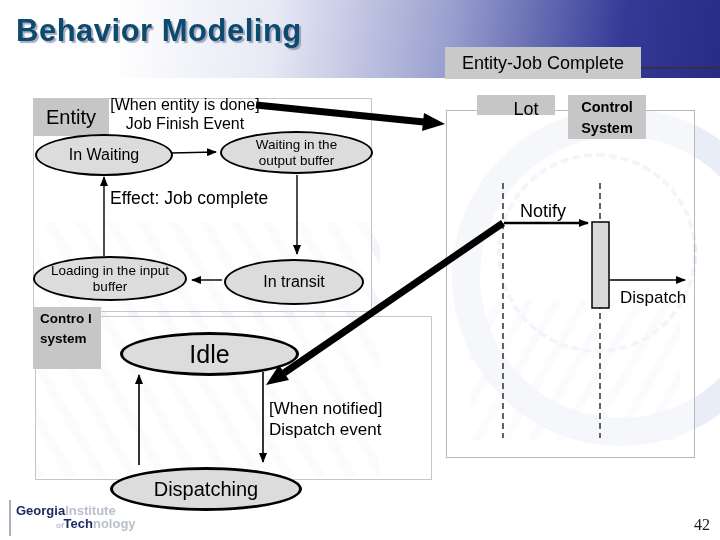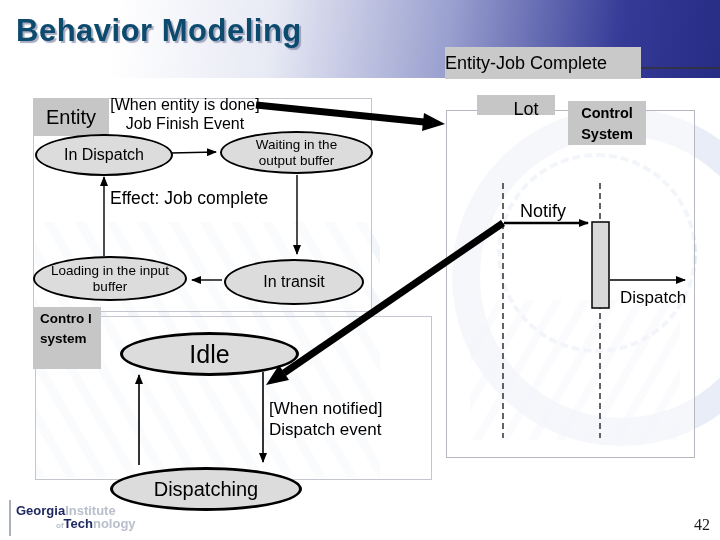--- a/index.html
+++ b/index.html
@@ -16,34 +16,34 @@
     background:repeating-linear-gradient(60deg,#e6ebf6 0 9px,transparent 9px 27px);}
   .wm-streaks2{left:470px;top:300px;width:210px;height:140px;opacity:.4;
     background:repeating-linear-gradient(120deg,#e6ebf6 0 8px,transparent 8px 24px);}
 
   
   .banner{left:0;top:0;width:720px;height:78px;
     background:linear-gradient(97deg,#ffffff 16%,#e7e9f4 38%,#9aa0cf 62%,#343a96 86%,#272c84 100%);}
   .title{left:16px;top:13px;font-size:31px;font-weight:bold;color:#0c4a6e;letter-spacing:.5px;
     text-shadow:2px 2px 1px rgba(110,115,150,.6);white-space:nowrap;}
   .tagbox{left:445px;top:47px;width:196px;height:32px;background:#c9c9c9;
-    font-size:18px;line-height:32px;white-space:nowrap;}
+    font-size:18px;line-height:32px;text-align:center;white-space:nowrap;}
 
   
   .frame{background:rgba(255,255,255,.55);border:1px solid #c3c6cd;}
   .entity-frame{left:33px;top:98px;width:337px;height:212px;}
   .control-frame{left:35px;top:316px;width:395px;height:162px;}
   .seq-frame{left:446px;top:110px;width:247px;height:346px;border-color:#b5b8bf;}
 
   
   .glabel{background:#c6c6c6;color:#000;}
   .entity-label{left:33px;top:98px;width:76px;height:38px;font-size:20px;line-height:38px;text-align:center;}
   .control-label{left:33px;top:307px;width:68px;height:62px;font-size:13.5px;font-weight:bold;line-height:1.5;padding:2px 0 1px 7px;box-sizing:border-box;}
   .lot-label{left:477px;top:95px;width:58px;height:20px;font-size:18px;line-height:28px;text-align:center;padding-left:20px;}
-  .cs-label{left:568px;top:101px;width:78px;height:44px;font-size:14.5px;font-weight:bold;text-align:center;line-height:1.45;padding-top:2px;box-sizing:border-box;}
+  .cs-label{left:568px;top:95px;width:78px;height:44px;font-size:14.5px;font-weight:bold;text-align:center;line-height:1.45;padding-top:2px;box-sizing:border-box;}
 
   
   .ellipse{position:absolute;background:#dcdcdc;border:2px solid #000;border-radius:50%;
     display:flex;align-items:center;justify-content:center;text-align:center;line-height:1.12;}
   .e-inprocess{left:35px;top:134px;width:134px;height:38px;font-size:16px;}
   .e-waiting{left:220px;top:131px;width:153px;height:43px;font-size:13.5px;padding:0 14px;box-sizing:border-box;}
   .e-loading{left:33px;top:256px;width:154px;height:45px;font-size:13.5px;padding:0 16px;box-sizing:border-box;}
   .e-intransit{left:224px;top:259px;width:136px;height:42px;font-size:16px;}
   .e-idle{left:120px;top:332px;width:173px;height:38px;font-size:25px;border-width:3px;}
   .e-dispatching{left:110px;top:467px;width:186px;height:38px;font-size:20px;border-width:3px;}
@@ -95,21 +95,21 @@
     <div>Job Finish Event</div>
   </div>
   <div class="abs note effect-note">Effect: Job complete</div>
   <div class="abs note notified-note">
     <div>[When notified]</div>
     <div>Dispatch event</div>
   </div>
   <div class="abs note notify-label">Notify</div>
   <div class="abs note dispatch-label">Dispatch</div>
 
-  <div class="ellipse e-inprocess">In Dispatch</div>
+  <div class="ellipse e-inprocess">In Waiting</div>
   <div class="ellipse e-waiting">Waiting in the output buffer</div>
   <div class="ellipse e-loading">Loading in the input buffer</div>
   <div class="ellipse e-intransit">In transit</div>
   <div class="ellipse e-idle">Idle</div>
   <div class="ellipse e-dispatching">Dispatching</div>
 
   <svg class="overlay" viewBox="0 0 720 540">
     <defs>
       <marker id="arr" markerUnits="userSpaceOnUse" markerWidth="10" markerHeight="8" refX="9" refY="4" orient="auto">
         <path d="M0,0 L10,4 L0,8 Z" fill="#000"></path>

